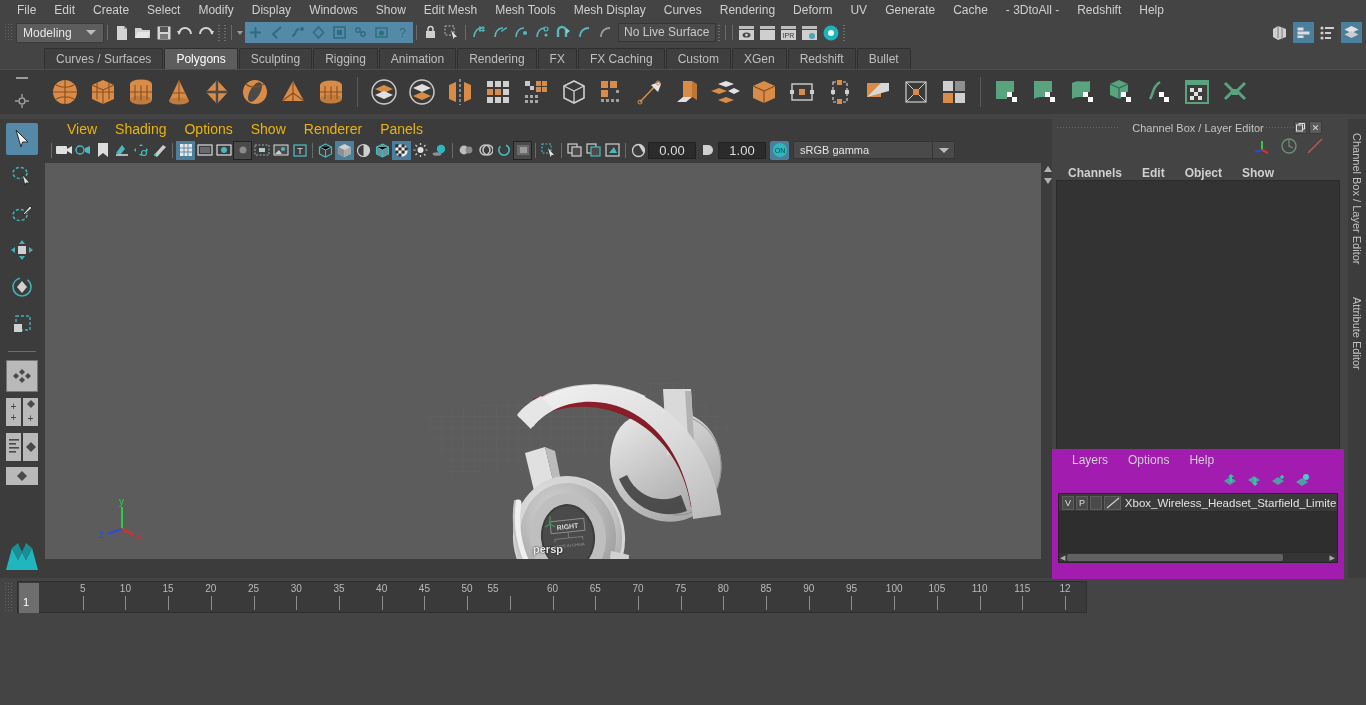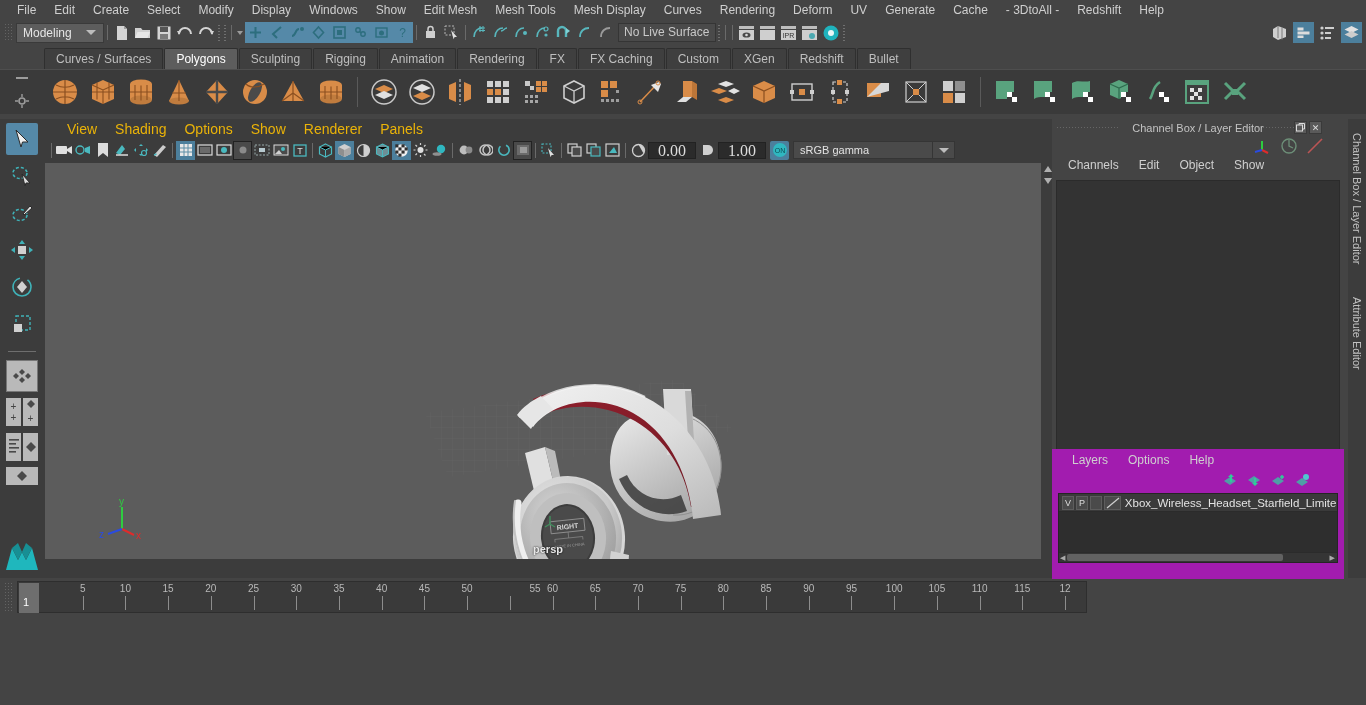--- a/index.html
+++ b/index.html
@@ -86,41 +86,41 @@
 
   
   .vpanel{ position:absolute; left:44px; top:0; width:1008px; height:459px; background:#3c3c3c; }
   .vmenu{ height:20px; display:flex; align-items:center; padding-left:14px; background:#3c3c3c; }
   .vmenu .mi{ padding:0 9px; font-size:14px; color:#eab308; line-height:20px; }
   .vbar{ height:22px; display:flex; align-items:center; background:#3c3c3c; padding-left:4px; }
   .vb{ width:19px;height:19px;flex:none;display:flex;align-items:center;justify-content:center;position:relative;}
   .vb.on{ background:#4c7f9c; }
   .vb.frame{ border:1px solid #222; background:#4a4a4a; }
   .numfield{ width:48px;height:17px;background:#2b2b2b;border:1px solid #222;color:#dcdcdc;
-    font-size:16px;line-height:15px;text-align:center;flex:none;font-family:Liberation Serif, serif;}
+    font-size:13px;line-height:15px;text-align:center;flex:none;}
   .gammasel{ width:140px;height:18px;background:#4a4a4a;border:1px solid #353535;color:#e2e2e2;
     font-size:11px;line-height:16px;padding-left:6px;flex:none;position:relative;}
   .gammaarrow{width:22px;height:18px;background:#4a4a4a;border:1px solid #353535;border-left:none;
     display:flex;align-items:center;justify-content:center;flex:none;}
 
   .viewport{ position:absolute; left:1px; top:44px; width:1006px; height:396px; background:#5c5c5c; overflow:hidden; }
   .vplabel{ position:absolute; bottom:4px; left:0; width:100%; text-align:center; color:#e8e8e8;
     font-size:11px; font-weight:bold; text-shadow:0 0 2px #000; }
   .axisgiz{ position:absolute; left:52px; bottom:18px; width:50px; height:50px; }
 
   
   .rpanel{ position:absolute; left:1052px; top:0; width:292px; height:459px; background:#444; }
   .rtitle{ height:17px; display:flex; align-items:center; justify-content:center; position:relative;
     font-size:11px; color:#c3c3c3; background:#444; }
   .rtitle .dotfill{ position:absolute; top:7px; height:3px;
     background-image:radial-gradient(#666 40%,transparent 41%); background-size:3px 3px; }
   .winbtn{ width:13px;height:13px;background:#5a5a5a;border:1px solid #3a3a3a;display:flex;
     align-items:center;justify-content:center;font-size:9px;color:#ddd;}
   .rtoolrow{ height:22px; display:flex; align-items:center; justify-content:flex-end; padding-right:20px; gap:8px; }
-  .rmenu{ height:22px; display:flex; align-items:flex-start; padding-left:6px; }
+  .rmenu{ height:22px; display:flex; align-items:flex-end; padding-left:6px;font-weight:bold; }
   .rmenu .mi{ padding:0 10px; font-size:12px; color:#cfcfcf; }
   .chanbox{ position:absolute; left:4px; top:61px; width:284px; height:357px; background:#333333; border:1px solid #2b2b2b;}
   .lytabs{ position:absolute; left:4px; top:430px; display:flex; align-items:flex-end; }
   .lytab{ height:19px;line-height:19px;padding:0 12px;font-size:12px;color:#bdbdbd;background:#3f3f3f;
     border:1px solid #2f2f2f;border-bottom:none;margin-right:1px;border-radius:2px 2px 0 0;}
   .lytab.active{ background:#5d5d5d;color:#fff; }
   .sidetabs{ position:absolute; right:0; top:0; width:18px; height:459px; background:#3c3c3c; }
   .sidetab{ writing-mode:vertical-rl; text-orientation:mixed; font-size:11px; color:#c2c2c2;
     padding:8px 2px; }
 
@@ -1285,21 +1285,21 @@
           <span class="tlabel" style="left: 278.263px;">30</span>
           <span class="tmark" style="left: 278.263px;"></span>
           <span class="tlabel" style="left: 320.973px;">35</span>
           <span class="tmark" style="left: 320.973px;"></span>
           <span class="tlabel" style="left: 363.684px; text-align: right;">40</span>
           <span class="tmark" style="left: 363.684px;"></span>
           <span class="tlabel" style="left: 406.394px;">45</span>
           <span class="tmark" style="left: 406.394px;"></span>
           <span class="tlabel" style="left: 449.105px;">50</span>
           <span class="tmark" style="left: 449.105px;"></span>
-          <span class="tlabel" style="left: 517px;">55</span>
+          <span class="tlabel" style="left: 475px;">55</span>
           <span class="tmark" style="left: 491.815px;"></span>
           <span class="tlabel" style="left: 534.526px;">60</span>
           <span class="tmark" style="left: 534.526px;"></span>
           <span class="tlabel" style="left: 577.236px;">65</span>
           <span class="tmark" style="left: 577.236px;"></span>
           <span class="tlabel" style="left: 619.947px;">70</span>
           <span class="tmark" style="left: 619.947px;"></span>
           <span class="tlabel" style="left: 662.657px;">75</span>
           <span class="tmark" style="left: 662.657px;"></span>
           <span class="tlabel" style="left: 705.368px;">80</span>

